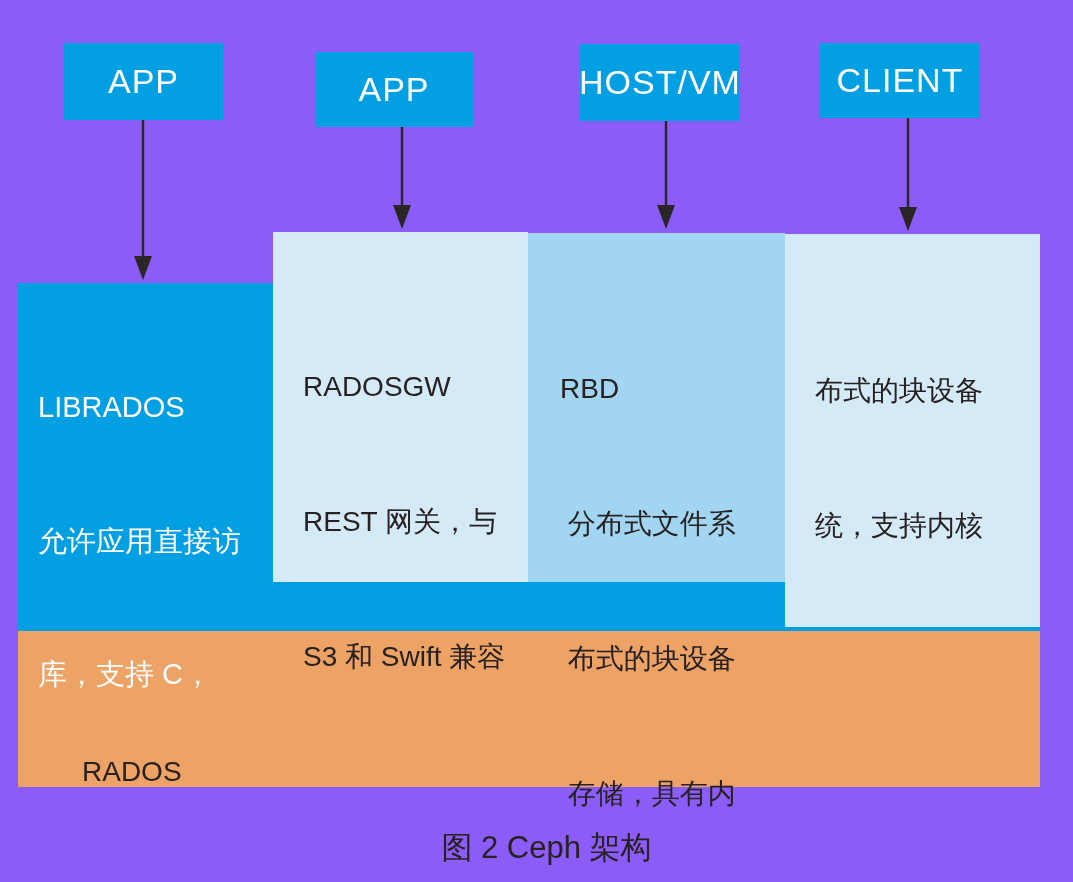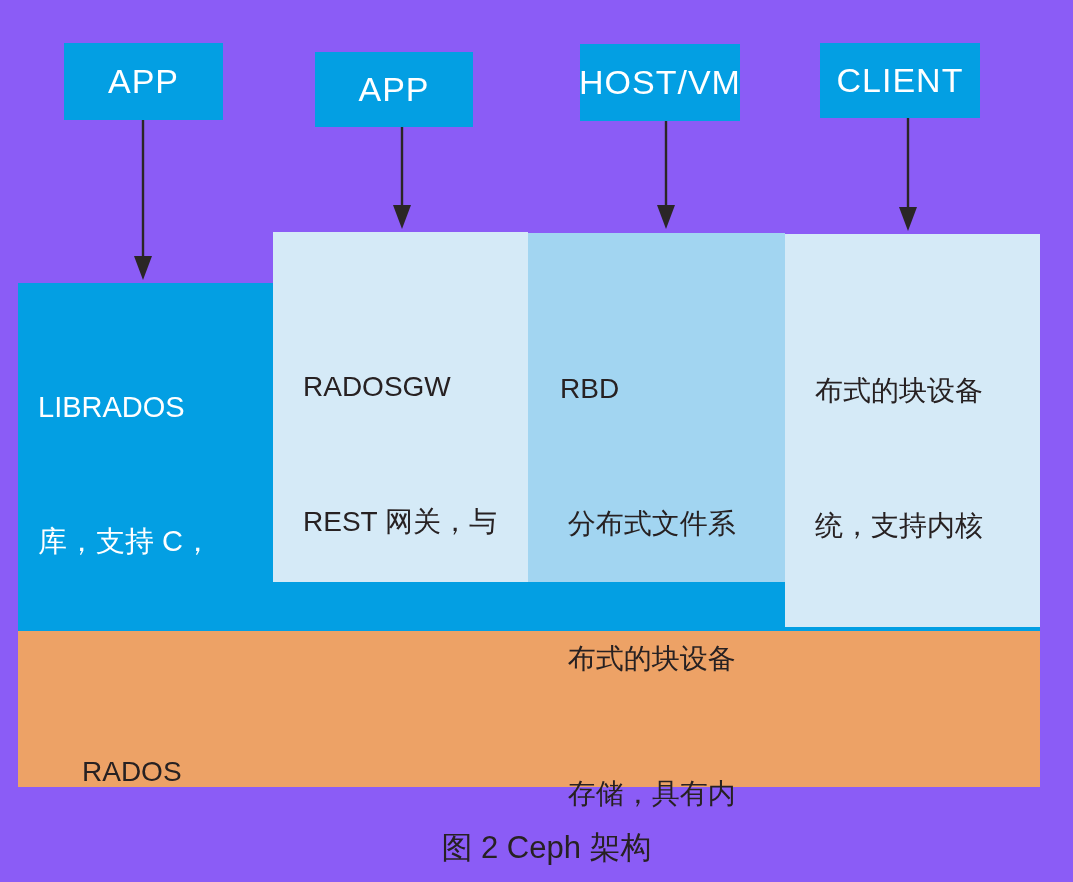--- a/index.html
+++ b/index.html
@@ -84,29 +84,31 @@
   </svg>
 
   <div class="panel" id="panel-librados"></div>
   <div class="panel" id="panel-radosgw"></div>
   <div class="panel" id="panel-rbd"></div>
   <div class="panel" id="panel-cephfs"></div>
   <div class="panel" id="panel-rados"></div>
 
   <div class="lines" id="text-librados">
     <div>LIBRADOS</div>
+    <div>允许应用直接访</div>
     <div>库，支持 C，</div>
     
     
     
   </div>
 
   <div class="lines" id="text-radosgw">
     <div>RADOSGW</div>
     <div>REST 网关，与</div>
+    <div>S3 和 Swift 兼容</div>
   </div>
 
   <div class="lines" id="text-rbd">
     <div>RBD</div>
     <div> 分布式文件系</div>
     <div> 布式的块设备</div>
     <div> 存储，具有内</div>
     
     
   </div>

